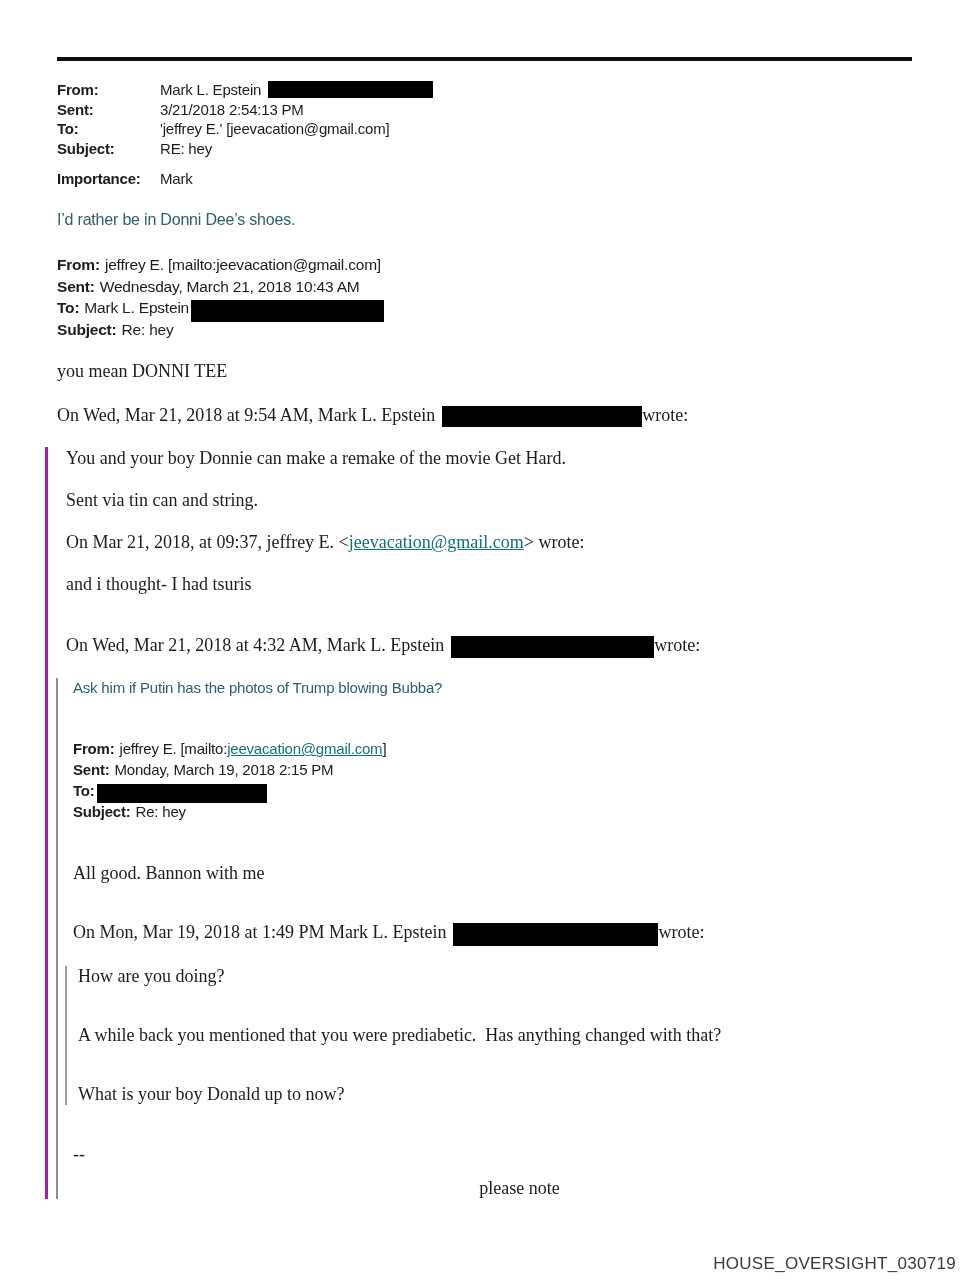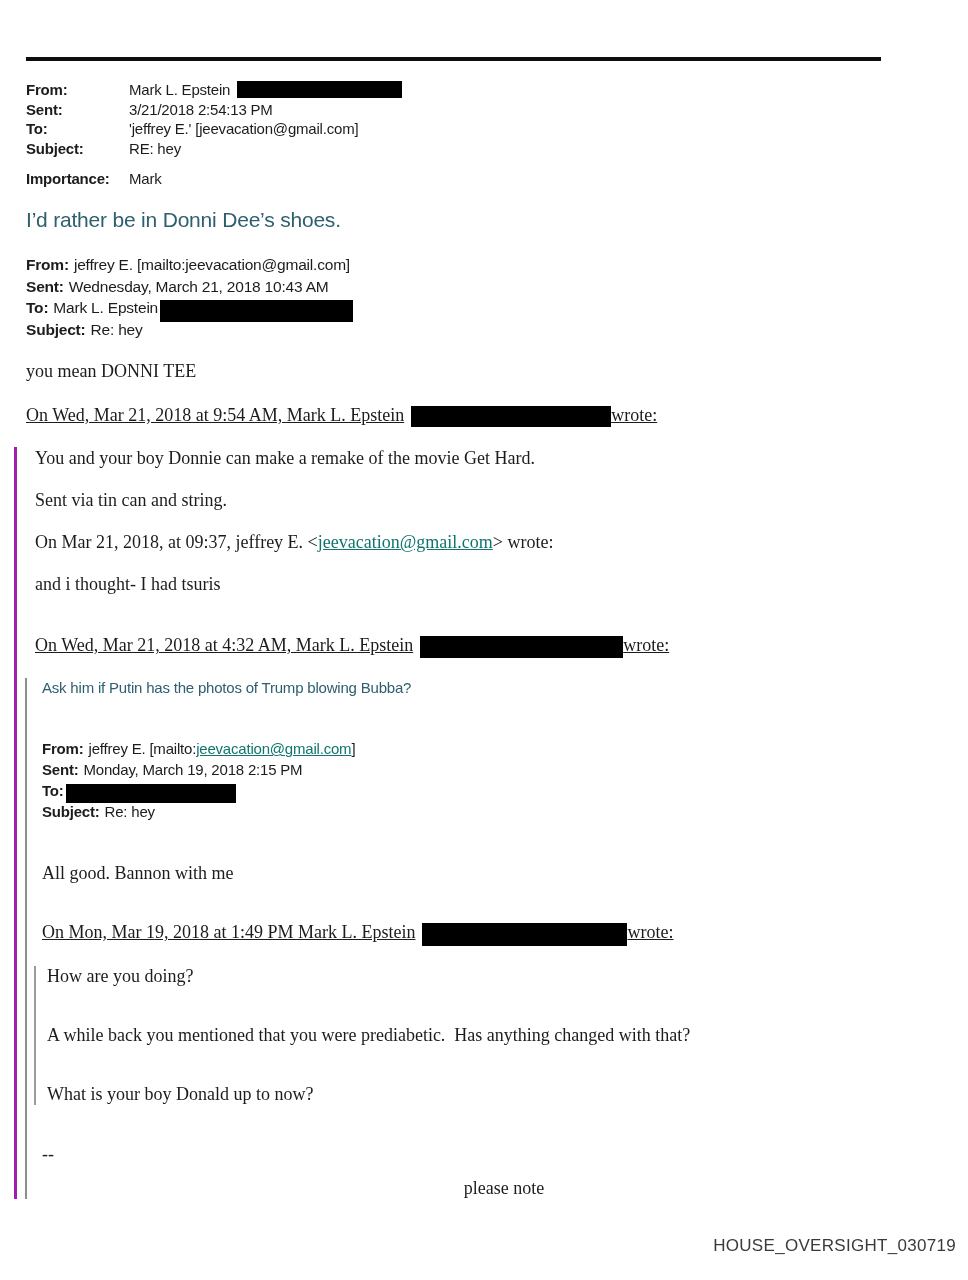--- a/index.html
+++ b/index.html
@@ -2,21 +2,21 @@
 <html><head>
 <meta charset="utf-8">
 <style>
   * { box-sizing: border-box; }
   html,body { margin:0; padding:0; background:#ffffff; }
   body { width:968px; height:1280px; overflow:hidden; }
 
   .page {
     position:relative;
     width:968px; height:1280px;
-    padding:57px 40px 0 26px;
+    padding:57px 40px 0 57px;
     background:#ffffff;
     color:#1c1c1c;
   }
 
   .top-rule {
     width:855px; height:4px;
     background:#0d0d0d;
     margin-bottom:19px;
   }
 
@@ -24,29 +24,29 @@
   .sans { font-family:"Liberation Sans", sans-serif; letter-spacing:-0.2px; }
 
   .hdr1 { display:grid; grid-template-columns:103px 1fr; font-size:15px; line-height:19.5px; }
   .hdr1 .hlabel { font-weight:bold; }
   .imp-row { display:grid; grid-template-columns:103px 1fr; font-size:15px; line-height:19px; margin-top:11px; }
   .imp-row .hlabel { font-weight:bold; }
 
   .hdr2 { margin-top:24px; font-size:15.5px; line-height:21.5px; }
   .hdr2 b, .hdr3 b { margin-right:5px; }
 
-  .teal { color:#2d5f6e; font-size:21px; line-height:20px; margin:22px 0 0 0; }
+  .teal { color:#2d5f6e; font-size:16px; line-height:20px; margin:22px 0 0 0; }
 
   
   .serif {
     font-family:"Liberation Serif", serif;
     font-size:18px; line-height:22px;
     margin:20px 0; white-space:pre-wrap;
   }
-  .attr { margin-top:22px;text-decoration:underline; }
+  .attr { margin-top:22px; }
 
   
   .bar { display:inline-block; background:#000; vertical-align:middle; }
   .bar-h1 { width:165px; height:17px; margin-left:7px; vertical-align:text-bottom; }
   .bar-h2 { width:193px; height:22px; margin-left:2px; margin-bottom:-5px; }
   .bar-a  { width:200px; height:21px; margin-left:7px; }
   .bar-b  { width:203px; height:22px; margin-left:7px; }
   .bar-c  { width:170px; height:19px; margin-left:2px; margin-bottom:-3px; }
   .bar-d  { width:205px; height:23px; margin-left:7px; }
 
@@ -64,21 +64,21 @@
   .q3 .serif { margin:0 0 38px 0; line-height:21px; }
   .q3 .serif:first-child { margin-top:1px; }
   .dashes { margin:34px 0 0 0; }
   .note { margin:12px 0 0 38px;text-align:center; }
 
   
   a.mail { color:#0f766e; text-decoration:underline; cursor:pointer; }
 
   
   .footer {
-    position:absolute; right:12px; bottom:24px;
+    position:absolute; right:12px; bottom:6px;
     font-family:"Liberation Sans", sans-serif;
     font-size:17px; color:#3a3a3a; letter-spacing:0.3px;
   }
 </style>
 </head>
 <body>
 
 <div class="page">
 
   <div class="top-rule"></div>

